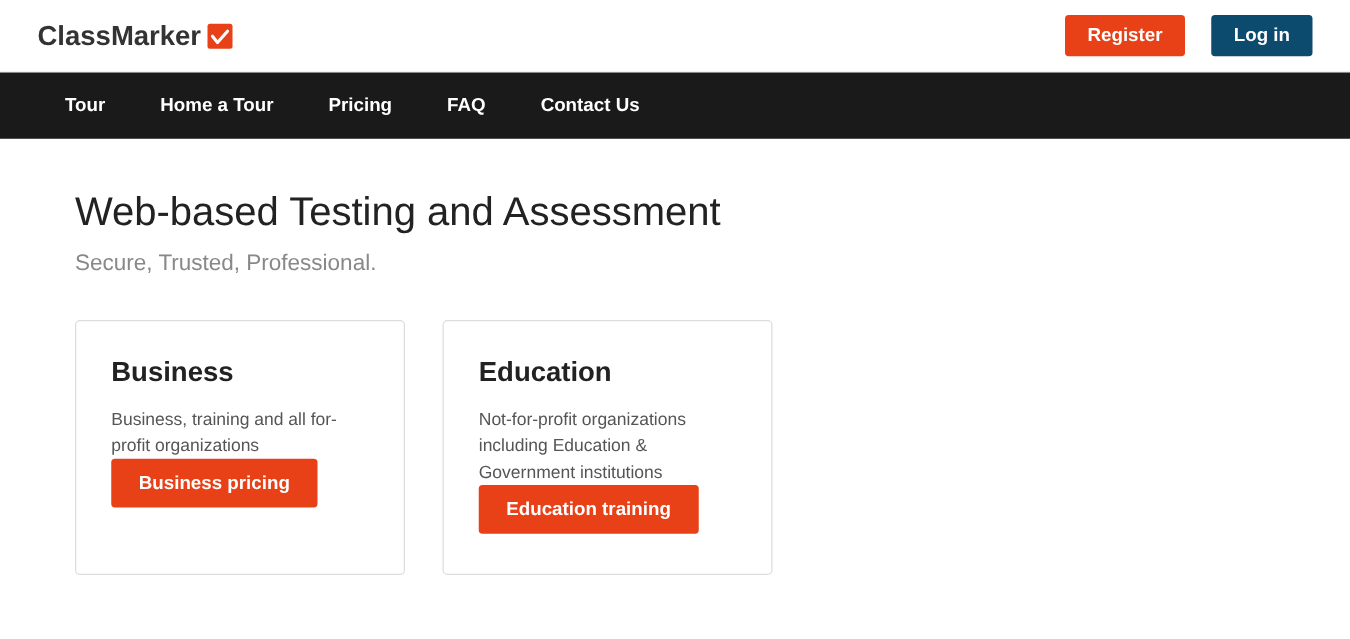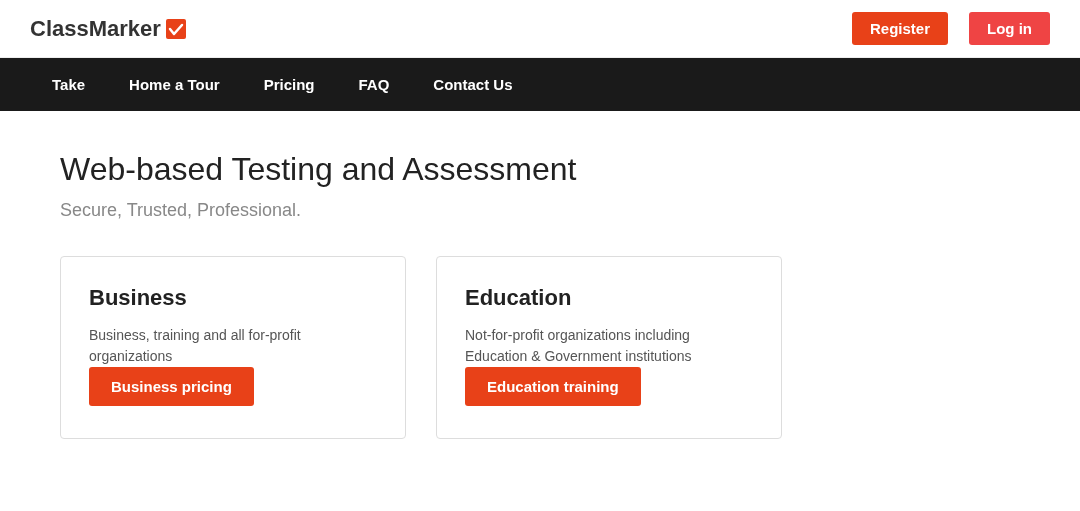--- a/index.html
+++ b/index.html
@@ -35,21 +35,21 @@
       background: #e84118;
       color: #fff;
       border: none;
       padding: 8px 18px;
       font-size: 15px;
       border-radius: 3px;
       cursor: pointer;
       font-weight: bold;
     }
     .btn-login {
-      background: #ef4444;
+      background: #0c4a6e;
       color: #fff;
       border: none;
       padding: 8px 18px;
       font-size: 15px;
       border-radius: 3px;
       cursor: pointer;
       font-weight: bold;
     }
 
     
@@ -88,21 +88,21 @@
     
     .cards-container {
       display: flex;
       gap: 30px;
       flex-wrap: wrap;
     }
     .card {
       border: 1px solid #ddd;
       border-radius: 4px;
       padding: 28px 28px 32px 28px;
-      width: 346px;
+      width: 264px;
       background: #fff;
     }
     .card-title {
       font-size: 22px;
       font-weight: bold;
       color: #222;
       margin-bottom: 14px;
     }
     .card-desc {
       font-size: 14px;
@@ -132,21 +132,21 @@
       <polyline points="5,11 9,16 17,7" fill="none" stroke="white" stroke-width="2.5" stroke-linecap="round" stroke-linejoin="round"></polyline>
     </svg>
   </div>
   <div class="top-buttons">
     <button class="btn-register">Register</button>
     <button class="btn-login">Log in</button>
   </div>
 </div>
 
 <nav class="nav-bar">
-  <a class="nav-item" href="#">Take</a>
+  <a class="nav-item" href="#">Tour</a>
   <a class="nav-item" href="#">Home a Tour</a>
   <a class="nav-item" href="#">Pricing</a>
   <a class="nav-item" href="#">FAQ</a>
   <a class="nav-item" href="#">Contact Us</a>
 </nav>
 
 <div class="main-content">
   <h1 class="main-heading">Web-based Testing and Assessment</h1>
   <p class="main-subheading">Secure, Trusted, Professional.</p>
 

